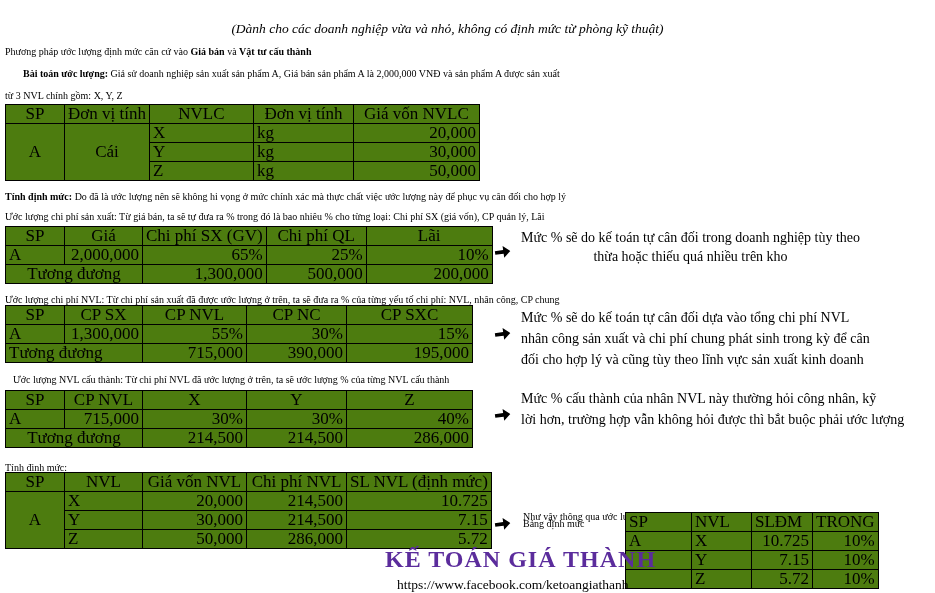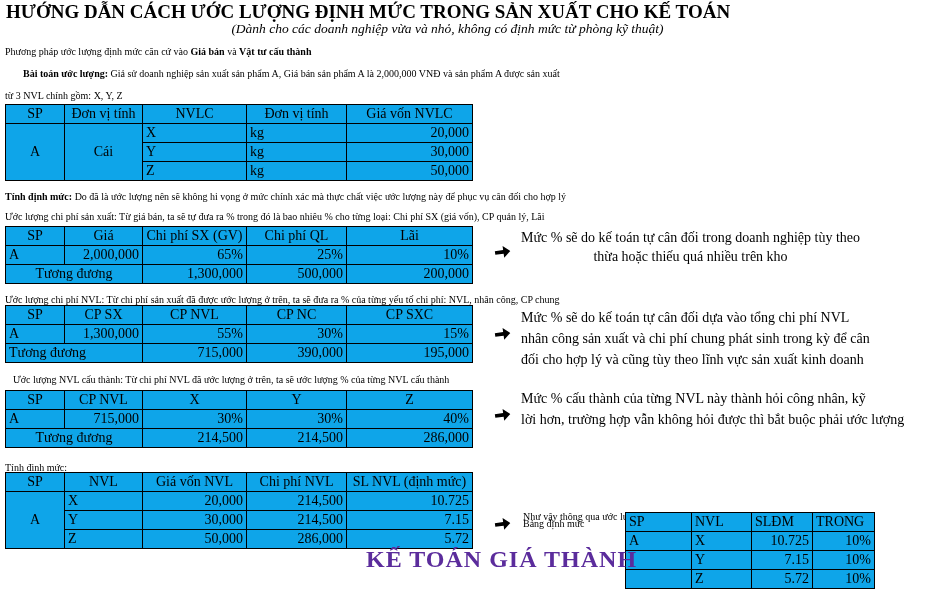--- a/index.html
+++ b/index.html
@@ -4,39 +4,38 @@
 <style>
   * { margin:0; padding:0; box-sizing:border-box; }
   html,body { background:#fff; }
   body { font-family:"Liberation Serif", serif; color:#000; }
   .page { position:relative; width:935px; height:593px; background:#fff; overflow:hidden; }
   .abs { position:absolute; white-space:nowrap; }
   .line { font-size:10px; line-height:17px; }
   .title { font-size:19px; font-weight:bold; }
   .subtitle { font-size:13.5px; font-style:italic; text-align:center; }
   b { font-weight:bold; }
-  .tbl { position:absolute; border-collapse:collapse; table-layout:fixed; font-size:14px; background:#0ea5e9; }
+  .tbl { position:absolute; border-collapse:collapse; table-layout:fixed; font-size:17px; background:#4d7c0f; }
   .tbl th, .tbl td { border:1px solid #000; padding:0 3px; height:19px; line-height:16px;
                      font-weight:normal; text-align:left; white-space:nowrap; overflow:hidden; }
   .tbl th { text-align:center; }
   .tbl .r { text-align:right; }
   .tbl .c { text-align:center; }
   .tbl .tl { text-align:left; }
   .note { position:absolute; font-size:14px; white-space:nowrap; }
   .arrow { position:absolute; width:17px; height:14px; }
   .arrow svg { display:block; transform:rotate(-8deg); }
-  .wm { position:absolute; font-size:24px; font-weight:bold; letter-spacing:1px; white-space:nowrap; }
+  .wm { position:absolute; font-size:24px; font-weight:bold; letter-spacing:1px; white-space:nowrap;margin-left:19px; }
   .wm-url { position:absolute; font-size:13.5px; white-space:nowrap; }
 </style>
 </head>
 <body>
 
 <div class="page">
 
-  <div class="abs title" style="left:6px; top:1px;">HƯỚNG DẪN CÁCH ƯỚC LƯỢNG ĐỊNH MỨC TRONG SẢN XUẤT CHO KẾ TOÁN</div>
   <div class="abs subtitle" style="left:0; top:21px; width:895px;">(Dành cho các doanh nghiệp vừa và nhỏ, không có định mức từ phòng kỹ thuật)</div>
 
   <div class="abs line" style="left:5px; top:43px;"><span>Phương pháp ước lượng định mức căn cứ vào </span><b>Giá bán</b><span> và </span><b>Vật tư cấu thành</b></div>
   <div class="abs line" style="left:23px; top:65px;"><b>Bài toán ước lượng:</b><span> Giả sử doanh nghiệp sản xuất sản phẩm A, Giá bán sản phẩm A là 2,000,000 VNĐ và sản phẩm A được sản xuất</span></div>
   <div class="abs line" style="left:5px; top:87px;">từ 3 NVL chính gồm: X, Y, Z</div>
 
   <table class="tbl" style="left:5px; top:104px;">
     <colgroup>
         <col style="width:59px">
         <col style="width:78px">
@@ -195,21 +194,21 @@
     </tr>
   </tbody>
     </table>
 
   <span class="arrow" style="left:494px; top:408px;">
       <svg width="17" height="14" viewBox="0 0 17 14">
         <path d="M1 5.2h8.4V1l7 6-7 6V8.8H1z" fill="#000"></path>
       </svg>
     </span>
   <div class="note" style="left:521px; top:388px; line-height:21px;">
-    <div>Mức % cấu thành của từng NVL này thành hỏi công nhân, kỹ</div>
+    <div>Mức % cấu thành của nhân NVL này thường hỏi công nhân, kỹ</div>
     <div>lời hơn, trường hợp vẫn không hỏi được thì bắt buộc phải ước lượng</div>
   </div>
 
   <div class="abs line" style="left:5px; top:459px;">Tính định mức:</div>
 
   <table class="tbl" style="left:5px; top:472px;">
     <colgroup>
         <col style="width:59px">
         <col style="width:78px">
         <col style="width:104px">
@@ -283,14 +282,15 @@
     <tr>
       <td></td>
       <td>Z</td>
       <td class="r">5.72</td>
       <td class="r">10%</td>
     </tr>
   </tbody>
     </table>
 
   <div class="wm" style="left: 366px; top: 546px; color: rgb(91, 44, 156);">KẾ TOÁN GIÁ THÀNH</div>
+  <div class="wm-url" style="left:397px; top:577px;">https://www.facebook.com/ketoangiathanh</div>
 
 </div>
 
 </body></html>

